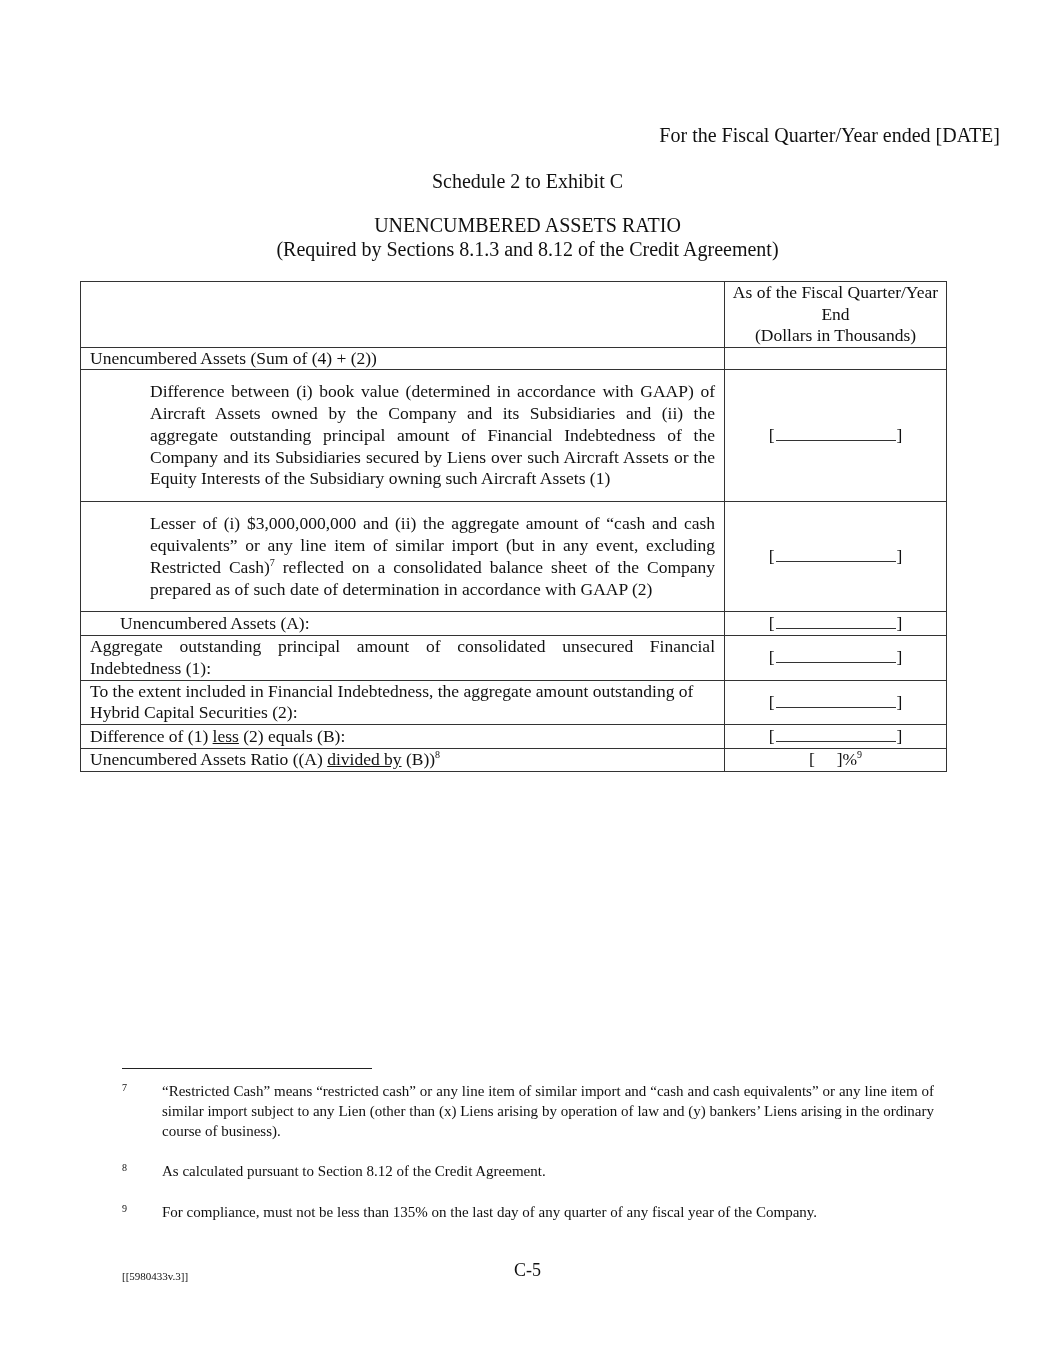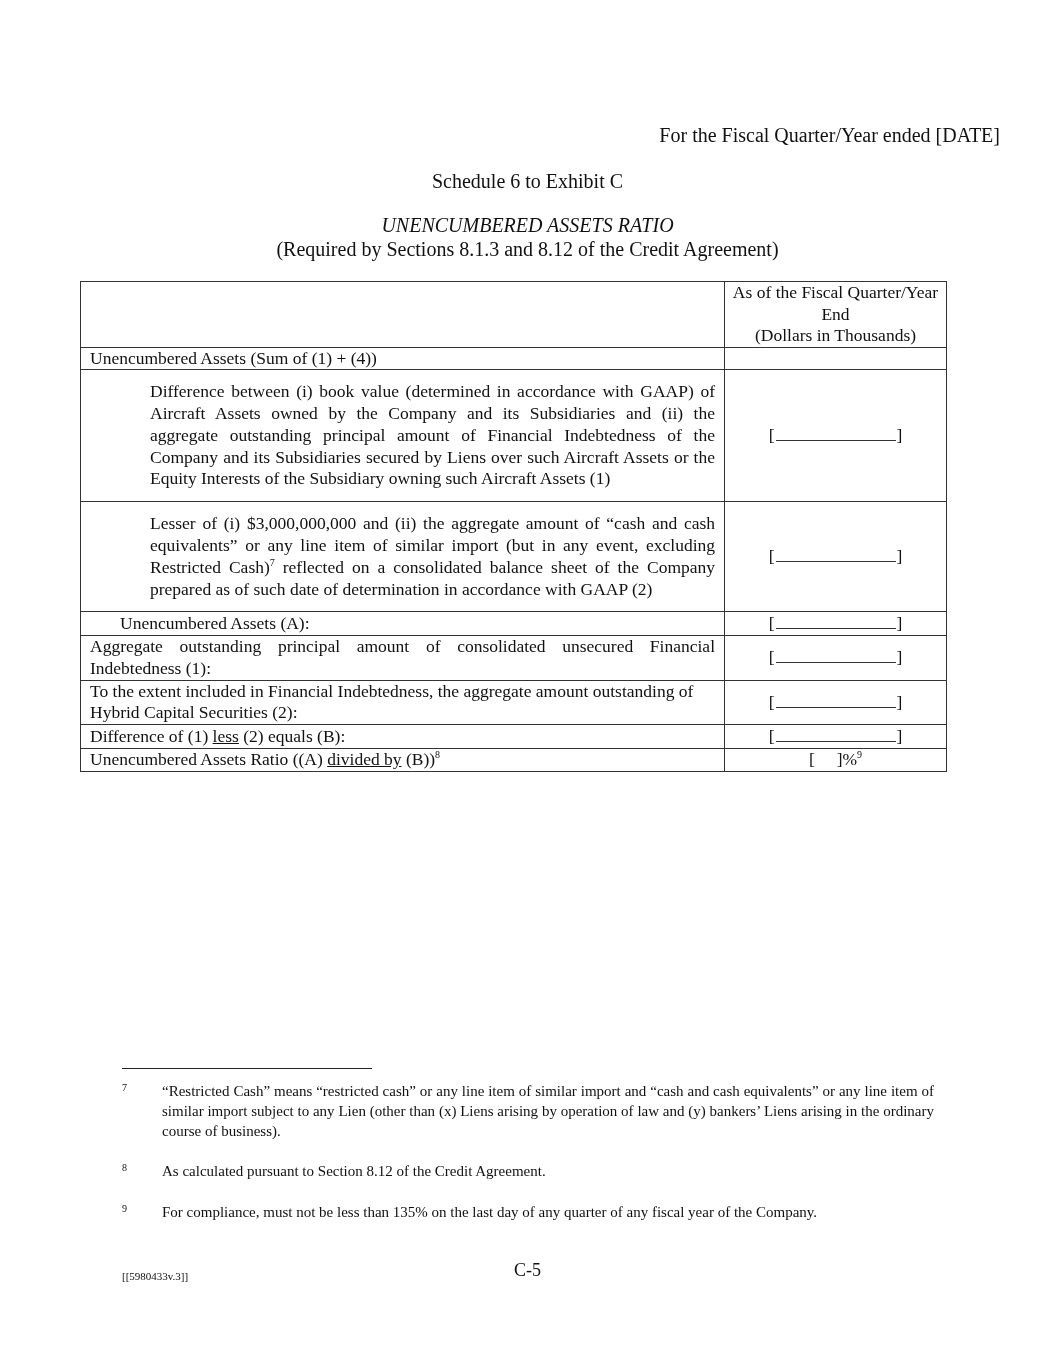--- a/index.html
+++ b/index.html
@@ -5,21 +5,21 @@
   html, body { margin: 0; padding: 0; background: #ffffff; }
   body {
     width: 1055px; height: 1365px; position: relative; overflow: hidden;
     font-family: "Liberation Serif", "DejaVu Serif", serif;
     color: #111; font-size: 18px;
   }
   .abs { position: absolute; }
   .header-right { top: 124px; right: 55px; font-size: 20px; }
   .center { left: 0; width: 1055px; text-align: center; }
   .schedule { top: 170px; font-size: 20px; }
-  .title1 { top: 214px; font-size: 20px; font-style: italic; }
+  .title1 { top: 214px; font-size: 20px; }
   .title2 { top: 238px; font-size: 20px; }
 
   table.main {
     position: absolute; left: 80px; top: 281px; width: 867px;
     border-collapse: collapse; font-size: 17.5px; line-height: 21.8px;
   }
   table.main td { border: 1.3px solid #333; vertical-align: middle; padding: 0; }
   td.lbl { width: 565px; padding: 0 9px !important; text-align: justify; }
   td.val { text-align: center; }
   td.indent { padding-left: 69px !important; padding-right: 9px !important; }
@@ -41,35 +41,35 @@
   .fn7 { top: 1081px; }
   .fn8 { top: 1161px; }
   .fn9 { top: 1202px; }
   .pagenum { top: 1248px; font-size: 18px; margin-top: 12px; }
   .docid { left: 122px; top: 1270px; font-size: 11px; }
 </style>
 </head>
 <body>
 
 <div class="abs header-right">For the Fiscal Quarter/Year ended [DATE]</div>
-<div class="abs center schedule">Schedule 6 to Exhibit C</div>
+<div class="abs center schedule">Schedule 2 to Exhibit C</div>
 <div class="abs center title1">UNENCUMBERED ASSETS RATIO</div>
 <div class="abs center title2">(Required by Sections 8.1.3 and 8.12 of the Credit Agreement)</div>
 
 <table class="main">
   <tbody>
       <tr class="hdr">
     <td class="lbl"></td>
     <td class="val">
       <div>As of the Fiscal Quarter/Year End</div>
       <div>(Dollars in Thousands)</div>
     </td>
   </tr>
   <tr style="height:22px">
-    <td class="lbl">Unencumbered Assets (Sum of (1) + (4))</td>
+    <td class="lbl">Unencumbered Assets (Sum of (4) + (2))</td>
     <td class="val"></td>
   </tr>
   <tr style="height:132px">
     <td class="lbl indent">Difference between (i) book value (determined in accordance with GAAP) of Aircraft Assets owned by the Company and its Subsidiaries and (ii) the aggregate outstanding principal amount of Financial Indebtedness of the Company and its Subsidiaries secured by Liens over such Aircraft Assets or the Equity Interests of the Subsidiary owning such Aircraft Assets (1)</td>
     <td class="val"><span class="br">[</span><span class="blank"></span><span class="br">]</span></td>
   </tr>
   <tr style="height:110px">
     <td class="lbl indent"><span>Lesser of (i) $3,000,000,000 and (ii) the aggregate amount of “cash and cash equivalents” or any line item of similar import (but in any event, excluding Restricted Cash)</span><sup>7</sup><span> reflected on a consolidated balance sheet of the Company prepared as of such date of determination in accordance with GAAP (2)</span></td>
     <td class="val"><span class="br">[</span><span class="blank"></span><span class="br">]</span></td>
   </tr>

